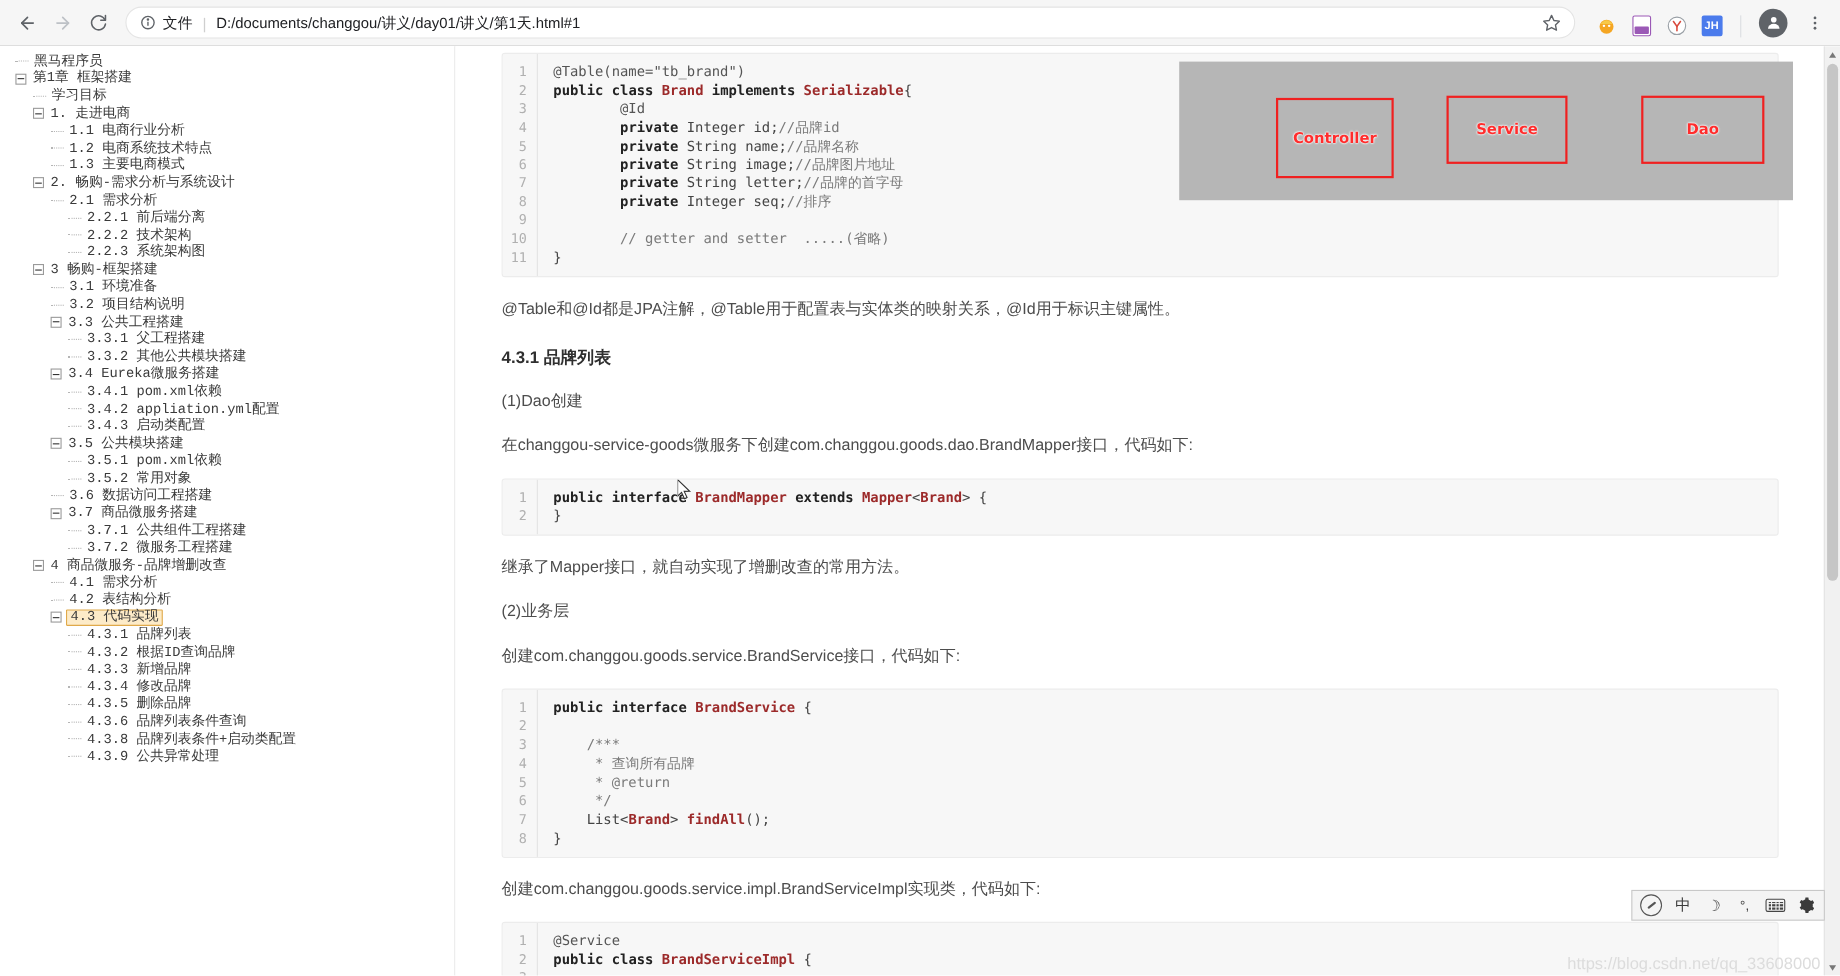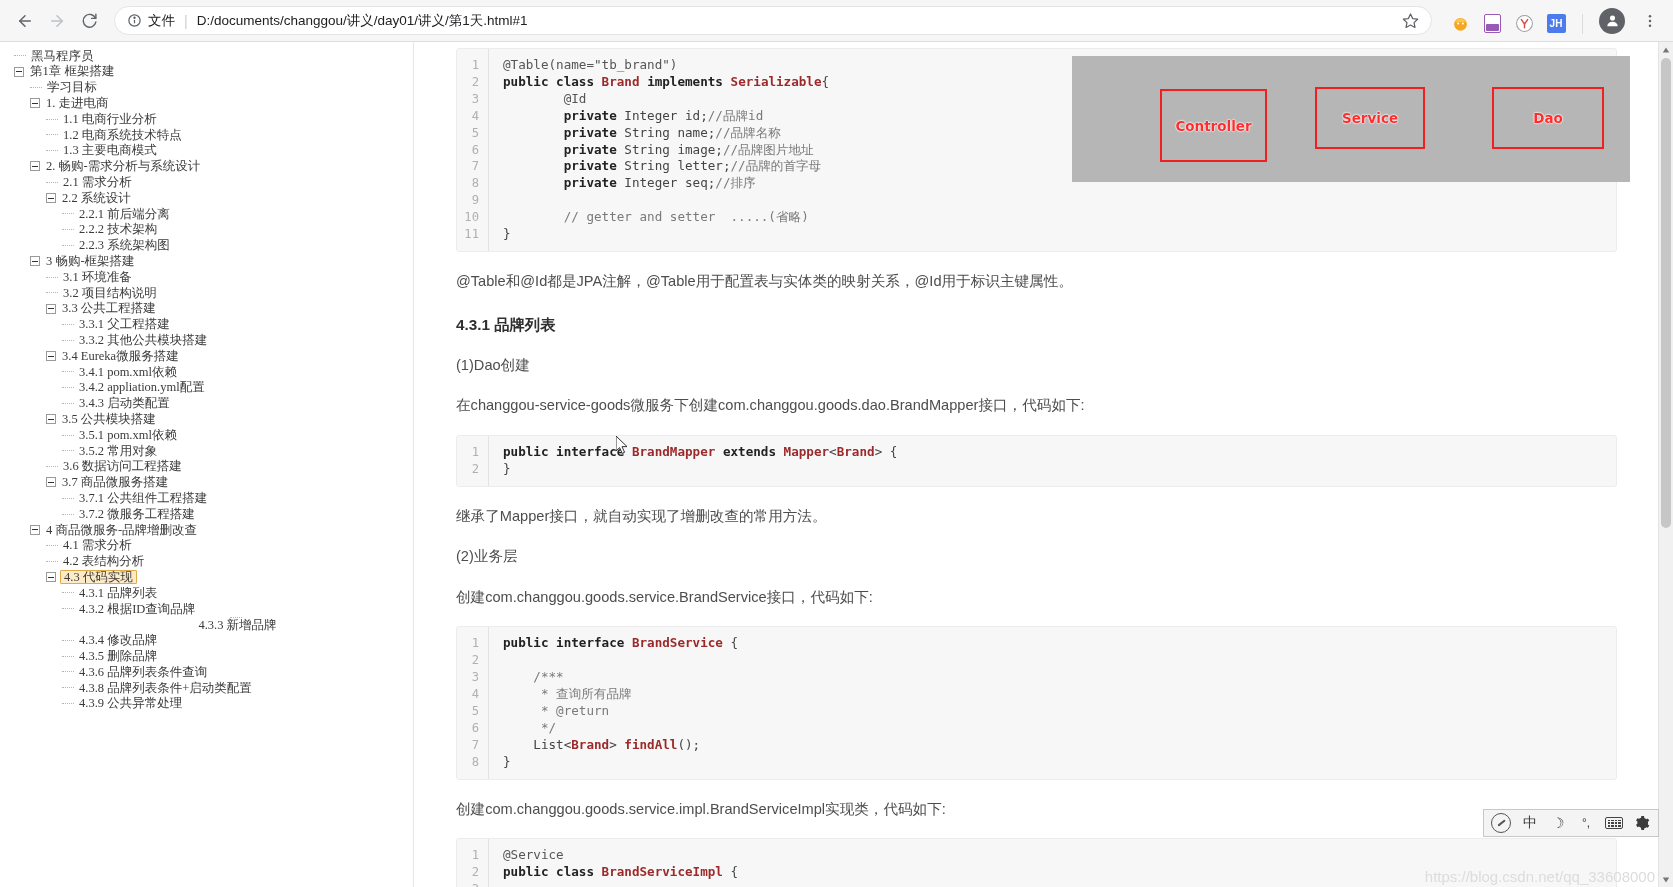--- a/index.html
+++ b/index.html
@@ -67,21 +67,21 @@
 
   
   .sidebar {
     width: 414px; flex: 0 0 414px; background: #ffffff;
     padding: 6px 0 0 8px; overflow: hidden; position: relative;
     border-right: 1px solid #e6e6e6;
   }
   .tree-row {
     display: flex; align-items: center; height: 15.8px;
     font-size: 12.5px; color: #3a3a3a; white-space: nowrap;
-    font-family: Liberation Serif, serif;
+    font-family: Liberation Mono, monospace;
     position: relative;
   }
   .tree-label { line-height: 1; padding: 1px 2px; }
   .tree-label.highlight { background: #fdebc8; border: 1px solid #e0a94a; padding: 0px 3px; border-radius: 1px;}
   .toggle {
     width: 10px; height: 10px; border: 1px solid #9a9a9a; background: #fff;
     display: inline-flex; align-items: center; justify-content: center;
     margin-right: 4px; flex: 0 0 auto; position: relative;
   }
   .toggle::before {
@@ -321,24 +321,20 @@
           <span class="tree-label">1.3 主要电商模式</span>
         </div>
         <div class="tree-row" style="padding-left: 22px;">
           <span class="toggle"></span>
           <span class="tree-label">2. 畅购-需求分析与系统设计</span>
         </div>
         <div class="tree-row" style="padding-left: 38px;">
           <span class="dashlead"></span>
           <span class="tree-label">2.1 需求分析</span>
         </div>
-        <div class="tree-row" style="padding-left: 38px;">
-          <span class="toggle"></span>
-          <span class="tree-label">2.2 系统设计</span>
-        </div>
         <div class="tree-row" style="padding-left: 54px;">
           <span class="dashlead"></span>
           <span class="tree-label">2.2.1 前后端分离</span>
         </div>
         <div class="tree-row" style="padding-left: 54px;">
           <span class="dashlead"></span>
           <span class="tree-label">2.2.2 技术架构</span>
         </div>
         <div class="tree-row" style="padding-left: 54px;">
           <span class="dashlead"></span>
@@ -429,21 +425,21 @@
           <span class="tree-label highlight">4.3 代码实现</span>
         </div>
         <div class="tree-row" style="padding-left: 54px;">
           <span class="dashlead"></span>
           <span class="tree-label">4.3.1 品牌列表</span>
         </div>
         <div class="tree-row" style="padding-left: 54px;">
           <span class="dashlead"></span>
           <span class="tree-label">4.3.2 根据ID查询品牌</span>
         </div>
-        <div class="tree-row" style="padding-left: 54px; flex-direction: column;">
+        <div class="tree-row" style="padding-left: 54px;">
           <span class="dashlead"></span>
           <span class="tree-label">4.3.3 新增品牌</span>
         </div>
         <div class="tree-row" style="padding-left: 54px;">
           <span class="dashlead"></span>
           <span class="tree-label">4.3.4 修改品牌</span>
         </div>
         <div class="tree-row" style="padding-left: 54px;">
           <span class="dashlead"></span>
           <span class="tree-label">4.3.5 删除品牌</span>

